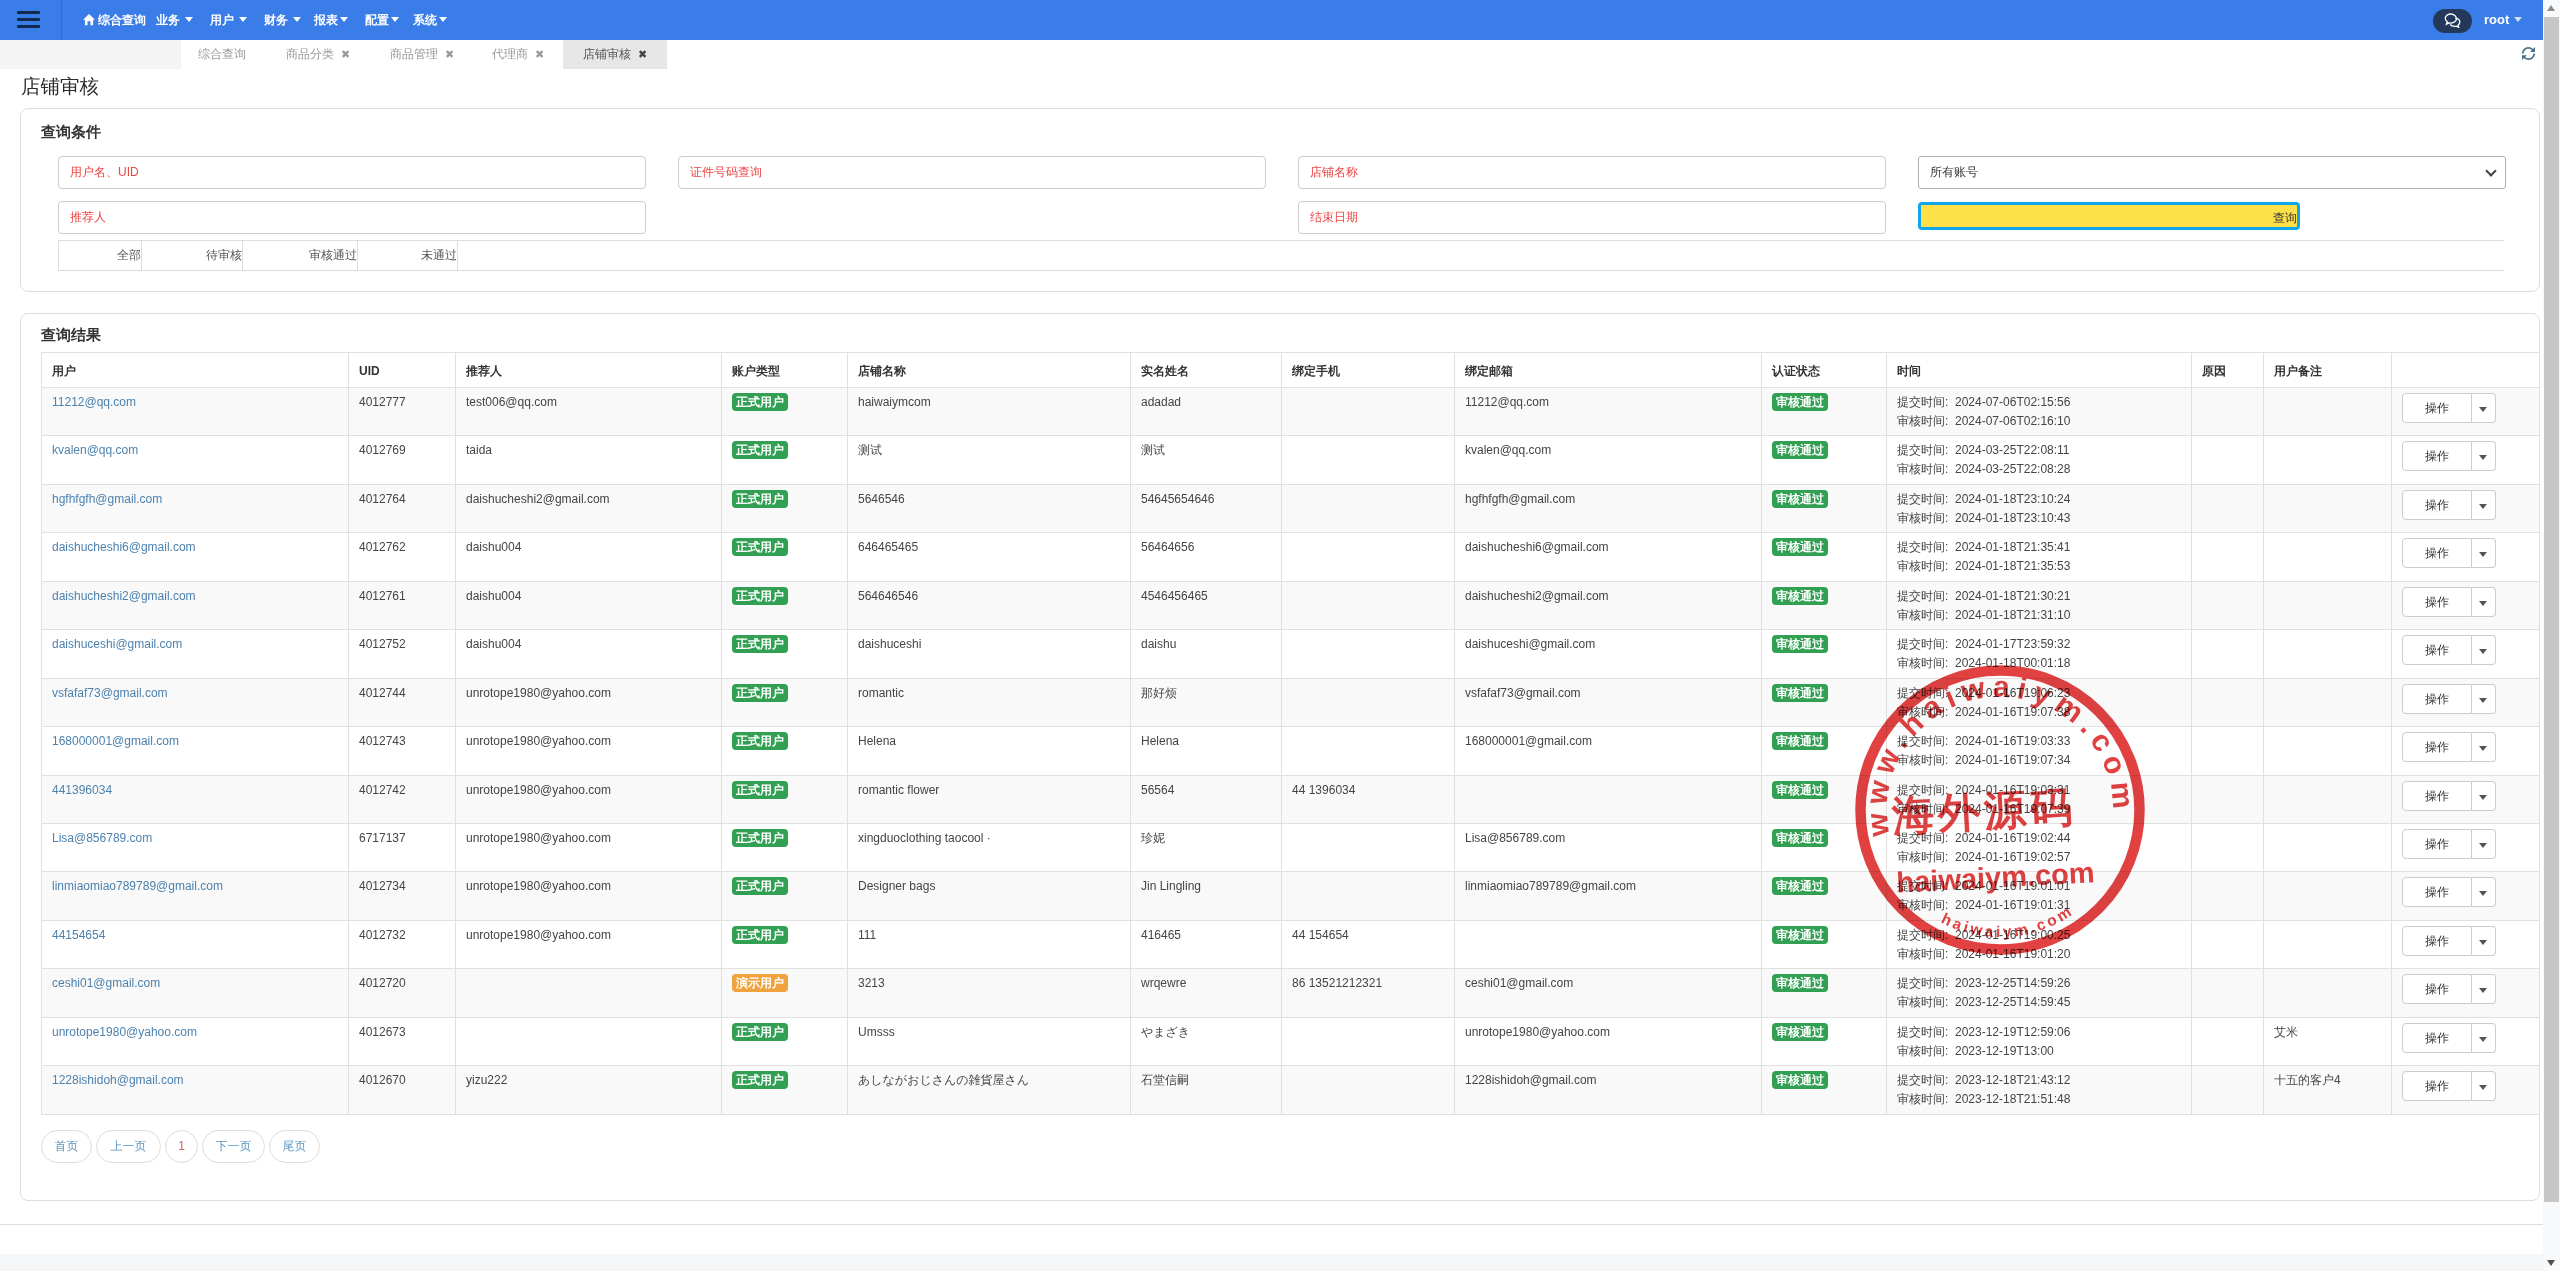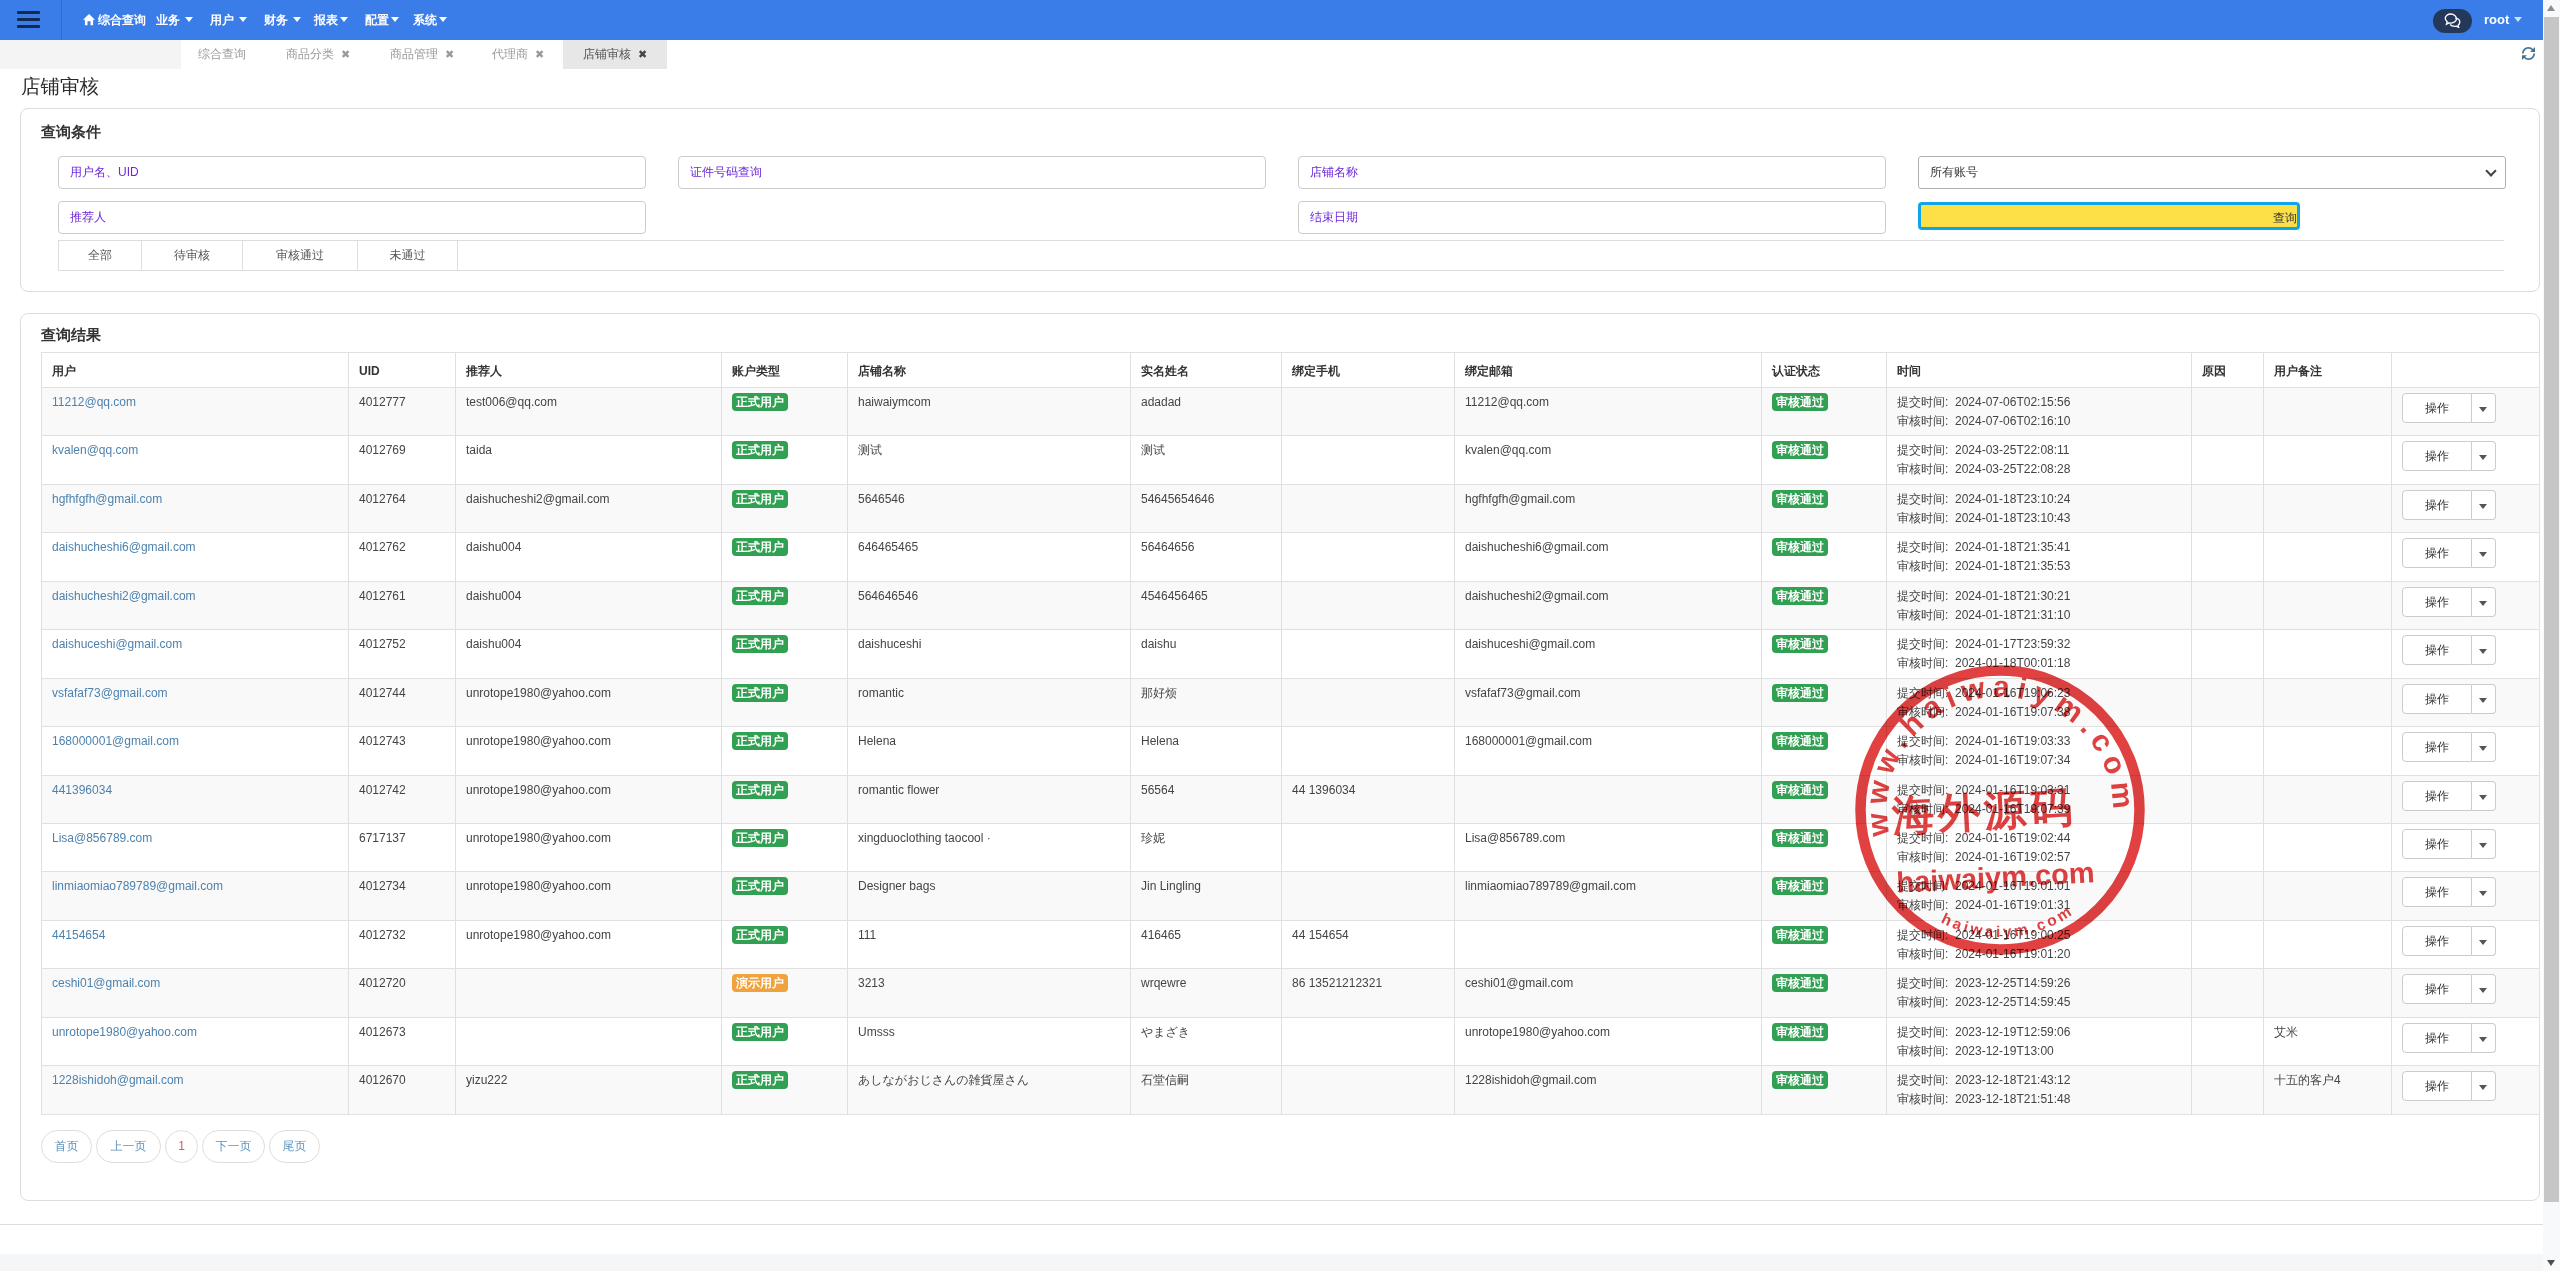--- a/index.html
+++ b/index.html
@@ -25,26 +25,26 @@
 .tab.act{background:#e7e7e7;color:#555;}
 .tab.act .x{color:#444;}
 .refresh{position:absolute;left:2522px;top:47px;width:13px;height:13px;}
 
 .h1{position:absolute;left:21px;top:73px;font-size:19.5px;color:#2b2b2b;}
 
 .card{position:absolute;background:#fff;border:1px solid #ddd;border-radius:8px;}
 #card1{left:20px;top:108px;width:2520px;height:184px;}
 #card2{left:20px;top:313px;width:2520px;height:888px;}
 .cardtitle{position:absolute;left:20px;top:14px;font-size:15px;font-weight:bold;color:#333;}
-.inp{position:absolute;height:33px;width:588px;border:1px solid #ccc;border-radius:4px;font-size:12px;color:#6d28d9;line-height:31px;padding-left:11px;background:#fff;}
+.inp{position:absolute;height:33px;width:588px;border:1px solid #ccc;border-radius:4px;font-size:12px;color:#ef4444;line-height:31px;padding-left:11px;background:#fff;}
 .sel{position:absolute;height:33px;width:588px;border:1px solid #b0b0b0;border-radius:3px;font-size:12px;color:#333;line-height:31px;padding-left:11px;background:#fff;}
 .sel .chev{position:absolute;right:10px;top:12px;width:8px;height:8px;border-right:2px solid #444;border-bottom:2px solid #444;transform:rotate(45deg);margin-top:-2px;}
 .qbtn{position:absolute;left:1897px;top:93px;width:382px;height:28px;border:3px solid #0ea5e9;border-radius:4px;text-align:right;line-height:26px;color:#333;font-size:12px;background:#fde047;}
 .ftabs{position:absolute;left:37px;top:131px;right:35px;height:31px;border-top:1px solid #ddd;border-bottom:1px solid #ddd;}
-.ftabs span{float:left;height:29px;line-height:29px;text-align:center;border-right:1px solid #ddd;color:#555;font-size:12px;}
+.ftabs span{float:left;height:29px;line-height:29px;text-align:right;border-right:1px solid #ddd;color:#555;font-size:12px;}
 .ftabs span:first-child{border-left:1px solid #ddd;}
 
 table{border-collapse:collapse;table-layout:fixed;position:absolute;left:20px;top:38px;width:2499px;}
 th,td{border:1px solid #e0e0e0;font-size:12px;vertical-align:top;padding:5px 10px 4px;line-height:19px;overflow:hidden;white-space:nowrap;}
 th{text-align:left;color:#333;height:35px;font-size:12px;padding-top:9px;}
 tr.r{height:48.45px;} td{color:#444;}
 tr.odd td{background:#f9f9f9;}
 td a{color:#4d82ae;text-decoration:none;}
 .lb{display:inline-block;padding:3px 4px;border-radius:4px;color:#fff;font-weight:bold;font-size:12px;line-height:12px;}
 .lb-g{background:#31a052;}

